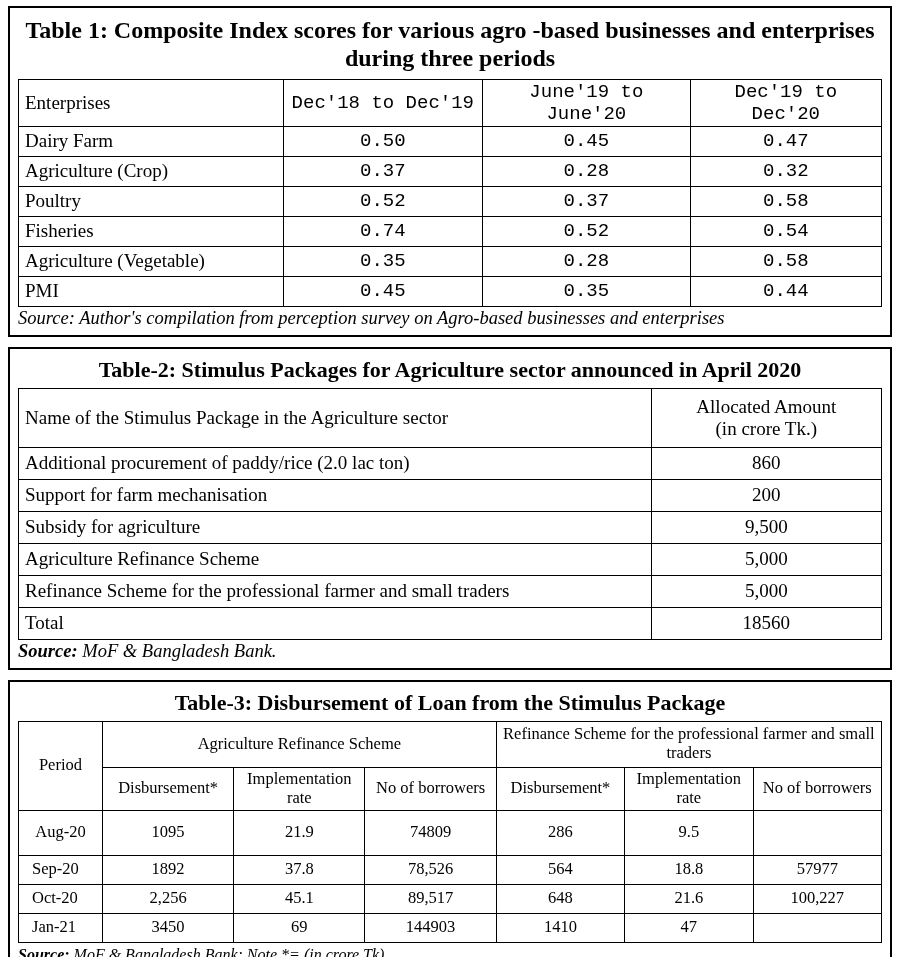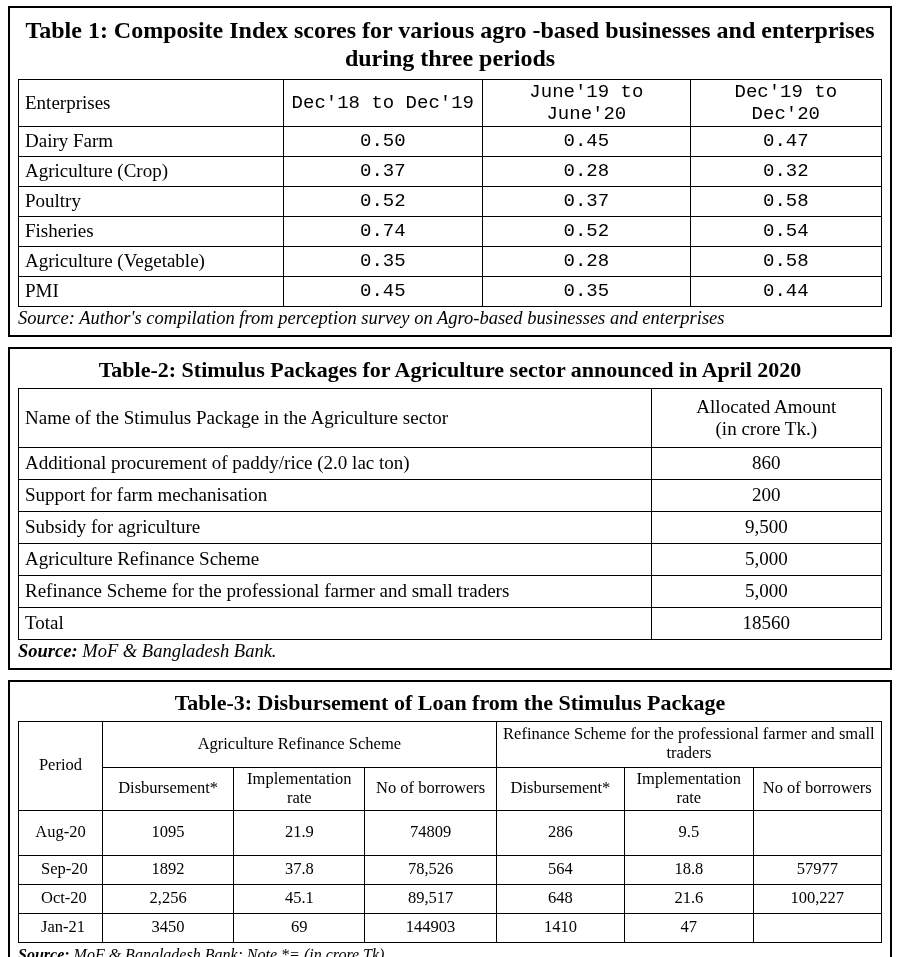--- a/index.html
+++ b/index.html
@@ -77,21 +77,21 @@
 
   
   .t3 td, .t3 th {
     font-size: 16.5px;
     text-align: center;
     padding: 2px 3px;
     line-height: 1.15;
   }
   .t3 .grp { height: 46px; }
   .t3 .sub { height: 42px; }
-  .t3 .rowlbl { text-align: left; padding-left: 22px; }
+  .t3 .rowlbl { text-align: left; padding-left: 13px; }
   .t3 .rowlbl.c { text-align: center; padding-left: 3px; }
 
   .source2 {
     font-size: 16px;
     font-style: italic;
     margin-top: 3px;
   }
 </style>
 </head>
 <body>

